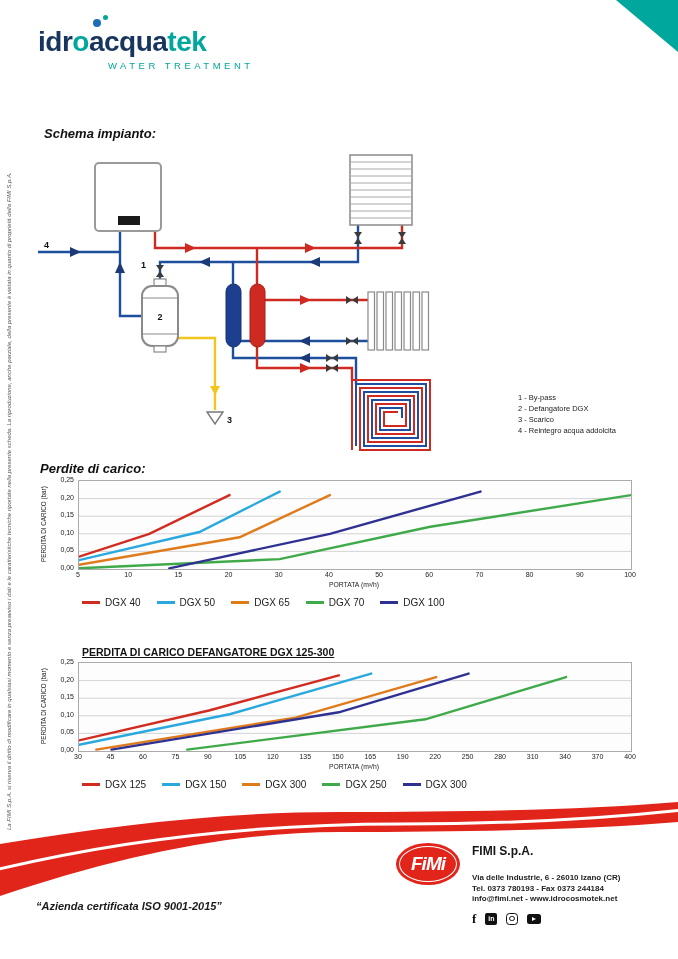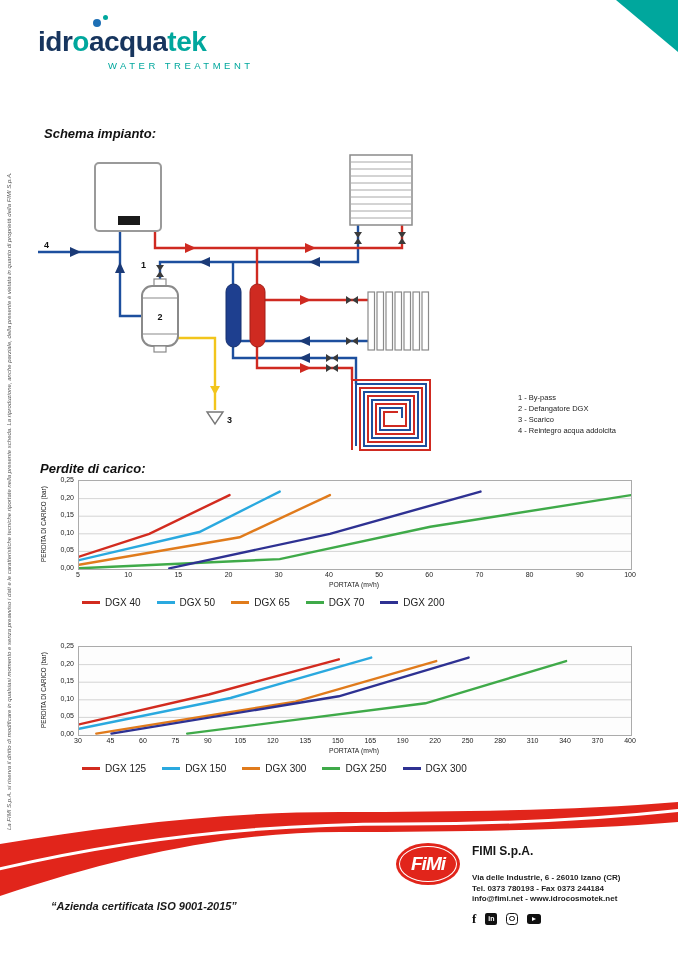--- a/index.html
+++ b/index.html
@@ -44,21 +44,21 @@
   .xticks{position:relative;height:10px;width:552px;}
   .xticks span{position:absolute;top:1px;transform:translateX(-50%);font-size:7px;color:#222;}
   .xlab{margin-left:38px;width:552px;text-align:center;font-size:6.8px;color:#222;margin-top:1px;}
   .legend{display:flex;gap:16px;margin-left:42px;margin-top:9px;align-items:center;}
   .legend-item{display:flex;align-items:center;gap:5px;}
   .legend-swatch{display:inline-block;width:18px;height:3px;}
   .legend-label{font-size:10px;color:#222;}
 
   
   .footer-wave{position:absolute;left:0;top:800px;}
-  .cert{position:absolute;left:51px;top:900px;font-size:11px;font-weight:bold;font-style:italic;color:#1a1a1a;}
+  .cert{position:absolute;left:36px;top:900px;font-size:11px;font-weight:bold;font-style:italic;color:#1a1a1a;}
   .fimi-logo{position:absolute;left:396px;top:843px;width:64px;height:42px;background:#e1251b;border-radius:50%;
              display:flex;align-items:center;justify-content:center;}
   .fimi-logo .ring{position:absolute;inset:3px;border:1.5px solid #fff;border-radius:50%;}
   .fimi-logo .txt{color:#fff;font-weight:bold;font-style:italic;font-size:19px;letter-spacing:-1px;}
   .contact{position:absolute;left:472px;top:844px;}
   .contact .company{font-size:12px;font-weight:bold;color:#161616;margin-bottom:15px;}
   .contact .line{font-size:8px;line-height:10.5px;color:#222;font-weight:bold;}
   .social{display:flex;gap:9px;margin-top:6px;align-items:center;}
   .icon-f{font-weight:bold;font-size:13px;color:#111;font-family:"Liberation Serif",serif;}
   .icon-in{width:12px;height:12px;background:#111;border-radius:2px;color:#fff;font-size:7px;font-weight:bold;
@@ -244,26 +244,27 @@
         <div class="legend-item">
           <span class="legend-swatch" style="background: rgb(224, 123, 28);"></span>
           <span class="legend-label">DGX 65</span>
         </div>
         <div class="legend-item">
           <span class="legend-swatch" style="background: rgb(63, 170, 73);"></span>
           <span class="legend-label">DGX 70</span>
         </div>
         <div class="legend-item">
           <span class="legend-swatch" style="background: rgb(46, 49, 146);"></span>
-          <span class="legend-label">DGX 200</span>
+          <span class="legend-label">DGX 100</span>
         </div>
       </div>
   </div>
 
   <div class="chart" id="chart1">
+    <div class="chart-title">PERDITA DI CARICO DEFANGATORE DGX 125-300</div>
     <div class="chart-body">
       <div class="ylab">PERDITA DI CARICO (bar)</div>
       <div class="yticks">
           <span style="top: 84px;">0,00</span>
           <span style="top: 66.4px;">0,05</span>
           <span style="top: 48.8px;">0,10</span>
           <span style="top: 31.2px;">0,15</span>
           <span style="top: 13.6px;">0,20</span>
           <span style="top: -4px;">0,25</span>
         </div>

